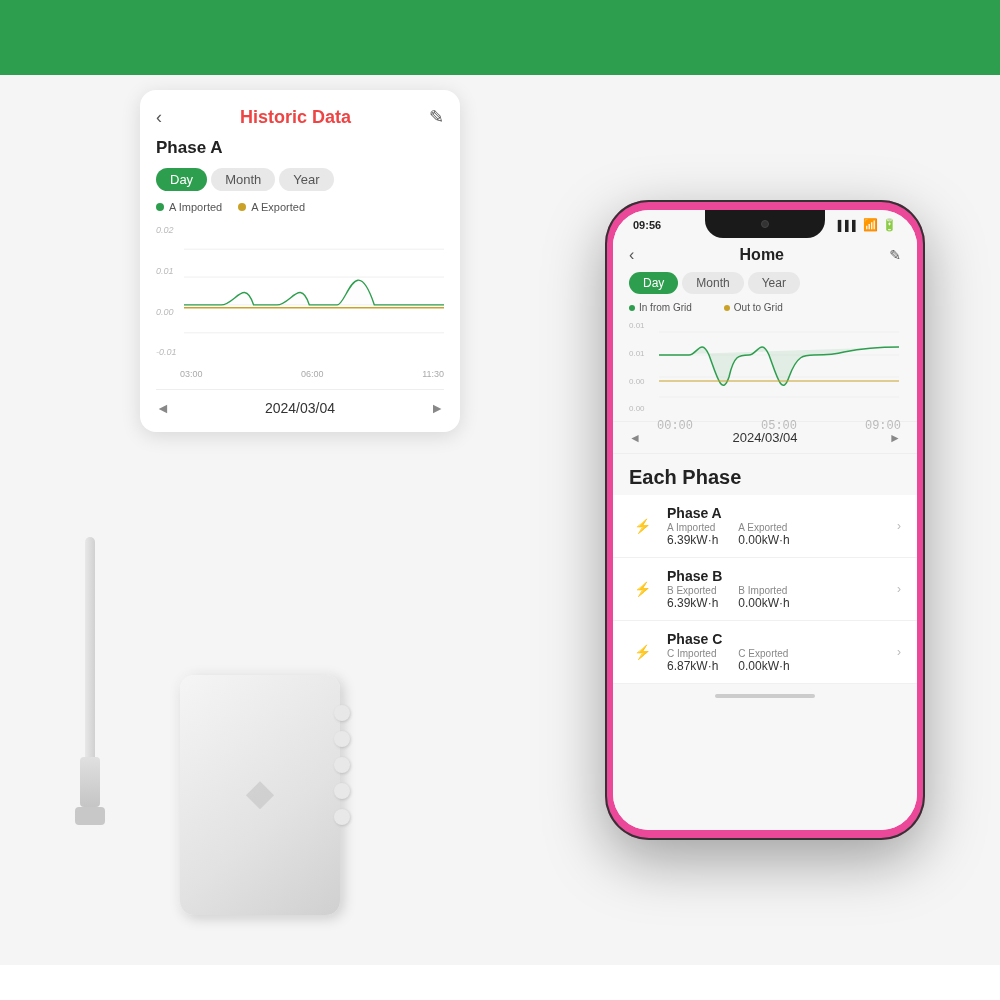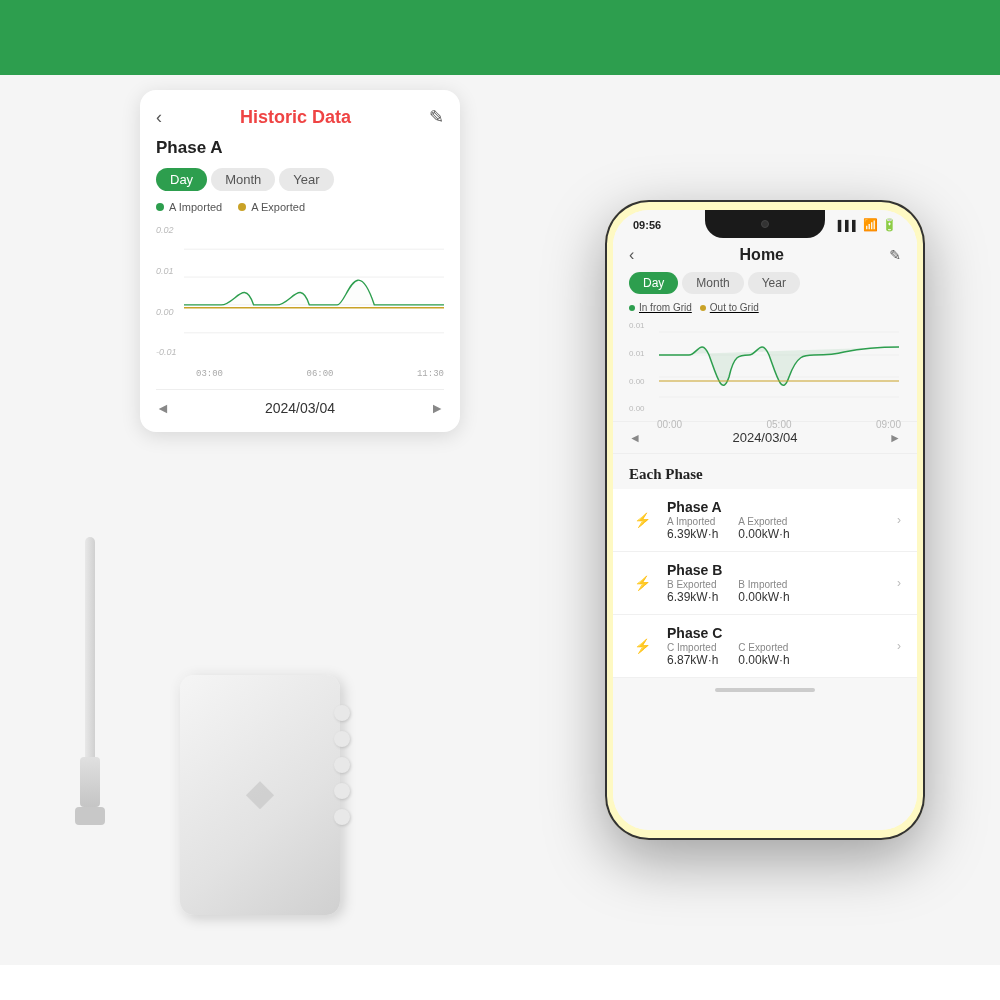--- a/index.html
+++ b/index.html
@@ -191,21 +191,21 @@
 
     .phone-wrapper {
       position: relative;
       width: 320px;
       height: 640px;
     }
 
     .phone-frame {
       width: 320px;
       height: 640px;
-      background: #fef9c3;
+      background: #ec4899;
       border-radius: 44px;
       box-shadow: 0 20px 60px rgba(0,0,0,0.35), inset 0 0 0 2px #333;
       position: relative;
       overflow: hidden;
     }
 
     .phone-screen {
       position: absolute;
       top: 10px;
       left: 8px;
@@ -301,23 +301,22 @@
       color: #555;
     }
     .app-tab.active {
       background: #2d9e4e;
       color: #fff;
     }
 
     
     .app-legend {
       display: flex;
-      gap: 8px;
+      gap: 32px;
       padding: 0 16px 4px;
-      text-decoration: underline;
     }
     .app-legend-item {
       display: flex;
       align-items: center;
       gap: 4px;
       font-size: 10px;
       color: #555;
     }
     .app-legend-dot {
       width: 6px;
@@ -347,25 +346,24 @@
       color: #333;
       font-weight: 500;
     }
     .app-date-arrow {
       font-size: 12px;
       color: #888;
     }
 
     
     .each-phase-title {
-      font-size: 15px;
+      font-size: 20px;
       font-weight: 700;
       color: #222;
       padding: 8px 16px 6px;
-      font-family: Liberation Serif, serif;
     }
 
     .phase-row {
       display: flex;
       align-items: center;
       padding: 10px 16px;
       border-bottom: 1px solid #f0f0f0;
       background: #fff;
       cursor: pointer;
     }
@@ -462,21 +460,21 @@
           <line x1="0" y1="20" x2="280" y2="20" stroke="#eee" stroke-width="1"></line>
           <line x1="0" y1="50" x2="280" y2="50" stroke="#eee" stroke-width="1"></line>
           <line x1="0" y1="80" x2="280" y2="80" stroke="#eee" stroke-width="1"></line>
           <line x1="0" y1="110" x2="280" y2="110" stroke="#eee" stroke-width="1"></line>
 
           <path d="M0,80 C20,80 30,80 40,80 C55,80 65,50 75,80 C90,80 95,80 100,80 C115,80 125,50 135,80 C155,80 160,80 165,80 C175,80 185,20 205,80 C220,80 230,80 240,80 C255,80 265,80 280,80" fill="rgba(45,158,78,0.1)" stroke="#2d9e4e" stroke-width="1.5" fill-opacity="0.15"></path>
 
           <line x1="0" y1="83" x2="280" y2="83" stroke="#c9a227" stroke-width="1.5"></line>
         </svg>
       </div>
-      <div class="chart-x-labels" style="margin-left:40px;font-family:Liberation Mono, monospace;">
+      <div class="chart-x-labels" style="margin-left:24px;">
         <span>03:00</span>
         <span>06:00</span>
         <span>11:30</span>
       </div>
       <div class="date-nav">
         <button class="date-nav-arrow">◄</button>
         <span class="date-nav-text">2024/03/04</span>
         <button class="date-nav-arrow">►</button>
       </div>
     </div>
@@ -561,21 +559,21 @@
                   <line x1="0" y1="15" x2="240" y2="15" stroke="#eee" stroke-width="0.8"></line>
                   <line x1="0" y1="38" x2="240" y2="38" stroke="#eee" stroke-width="0.8"></line>
                   <line x1="0" y1="60" x2="240" y2="60" stroke="#eee" stroke-width="0.8"></line>
                   <line x1="0" y1="80" x2="240" y2="80" stroke="#eee" stroke-width="0.8"></line>
 
                   <path d="M0,38 C15,38 20,38 30,38 C38,38 42,20 50,38 C58,60 63,80 70,60 C75,38 80,38 90,38 C98,38 102,20 110,38 C118,60 123,80 130,60 C138,38 145,38 155,38 C165,38 175,38 185,35 C200,32 215,30 240,30" fill="rgba(45,158,78,0.1)" stroke="#2d9e4e" stroke-width="1.5"></path>
 
                   <line x1="0" y1="64" x2="240" y2="64" stroke="#c9a227" stroke-width="1.2"></line>
                 </svg>
               </div>
-              <div style="display:flex; justify-content:space-between; font-size:10px; color:#bbb; padding:0 0 0 28px; margin-top:2px;">
+              <div style="display:flex; justify-content:space-between; font-size:12px; color:#bbb; padding:0 0 0 28px; margin-top:2px;font-family:Liberation Mono, monospace;">
                 <span>00:00</span>
                 <span>05:00</span>
                 <span>09:00</span>
               </div>
             </div>
 
             <div class="app-date-nav">
               <span class="app-date-arrow">◄</span>
               <span class="app-date-text">2024/03/04</span>
               <span class="app-date-arrow">►</span>

